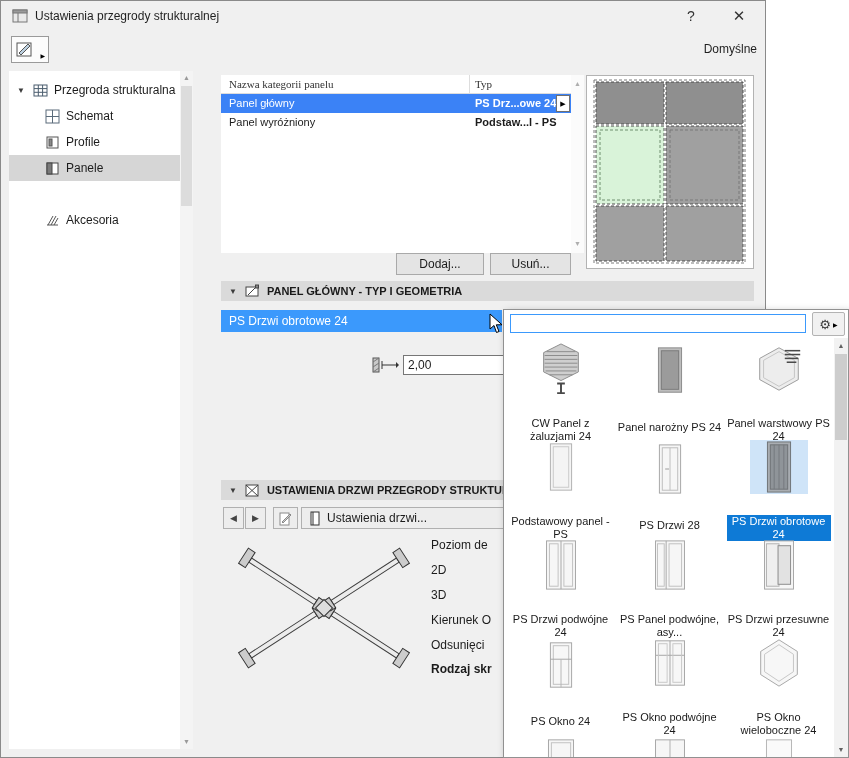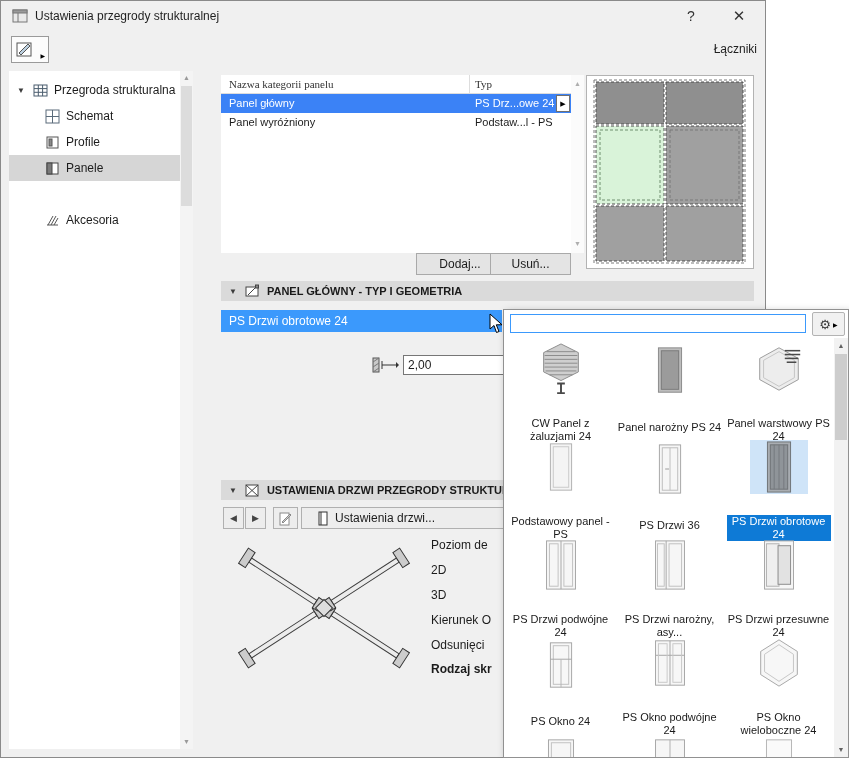--- a/index.html
+++ b/index.html
@@ -34,30 +34,30 @@
   .tscroll-thumb { position:absolute; left:1px; top:15px; width:11px; height:120px; background:#dcdcdc; }
 
   
   .list { left:220px; top:74px; width:350px; height:178px; background:#fff; }
   .list-header { position:absolute; left:0; top:0; width:350px; height:19px; border-bottom:1px solid #ddd; font-size:11px; color:#333;font-family:Liberation Serif, serif; }
   .col-name { position:absolute; left:8px; top:3px; }
   .col-type { position:absolute; left:254px; top:3px; }
   .col-div { position:absolute; left:248px; top:0; width:1px; height:19px; background:#ddd; }
   .list-row { position:absolute; left:0; width:350px; height:19px; font-size:11px; }
   .list-row .cell-name { position:absolute; left:8px; top:3px; }
-  .list-row .cell-type { position:absolute; left:254px; top:3px; }
+  .list-row .cell-type { position:absolute; left:254px; top:3px;font-weight:bold; }
   .row1 { top:19px; background:#3b82f6; color:#fff; }
   .row2 { top:38px; color:#1c1c1c; }
   .row-flyout { position:absolute; left:335px; top:1px; width:14px; height:17px; background:#fff; border:1px solid #6f6f6f; color:#000; font-size:7px; line-height:15px; text-align:center; }
   .list-scroll { left:570px; top:74px; width:13px; height:178px; background:#fbfbfb; }
   .ls-up,.ls-down { position:absolute; left:0; width:13px; height:14px; font-size:7px; line-height:14px; text-align:center; color:#aeaeae; }
   .ls-up { top:2px; } .ls-down { bottom:2px; }
 
   .btn { background:#e4e4e4; border:1px solid #a9a9a9; font-size:12px; color:#1c1c1c; text-align:center; line-height:20px; }
-  .add-btn { left:395px; top:252px; width:88px; height:22px;margin-left:20px; }
+  .add-btn { left:395px; top:252px; width:88px; height:22px; }
   .del-btn { left:489px; top:252px; width:81px; height:22px; }
 
   
   .preview { left:585px; top:74px; width:168px; height:194px; background:#fff; border:1px solid #b3b3b3; }
 
   
   .sec { height:20px; background:#dadada; display:flex; align-items:center; gap:8px; padding-left:8px; font-size:11px; font-weight:bold; color:#1a1a1a; white-space:nowrap; overflow:hidden; }
   .sec .caret { font-size:8px; color:#3c3c3c; font-weight:normal; }
   .sec1 { left:220px; top:280px; width:533px; }
   .sec2 { left:220px; top:479px; width:533px; }
@@ -66,21 +66,21 @@
   .dropdown { left:220px; top:309px; width:281px; height:22px; background:#3b99fc; color:#fff; font-size:12px; line-height:22px; padding-left:8px; }
   .dd-arrow { position:absolute; right:5px; top:0; font-size:8px; color:#fff; line-height:22px; }
   .thick-icon { left:371px; top:353px; width:27px; height:22px; }
   .thick-input { left:402px; top:354px; width:101px; height:20px; border:1px solid #767676; font-size:12px; padding:0 4px; font-family:"Liberation Sans","DejaVu Sans",sans-serif; color:#1c1c1c; }
 
   
   .nav-btn { background:#ededed; border:1px solid #b0b0b0; text-align:center; font-size:9px; color:#444; line-height:20px; }
   .prev-btn { left:222px; top:506px; width:21px; height:22px; }
   .next-btn { left:244px; top:506px; width:21px; height:22px; }
   .edit-btn { left:272px; top:506px; width:25px; height:22px; }
-  .wide-btn { left:300px; top:506px; width:258px; height:22px; background:#ededed; border:1px solid #b0b0b0; display:flex; align-items:center; gap:7px; padding-left:16px; font-size:12px; color:#1c1c1c; white-space:nowrap; overflow:hidden; }
+  .wide-btn { left:300px; top:506px; width:258px; height:22px; background:#ededed; border:1px solid #b0b0b0; display:flex; align-items:center; gap:7px; padding-left:8px; font-size:12px; color:#1c1c1c; white-space:nowrap; overflow:hidden; }
 
   
   .door-preview { left:224px; top:532px; width:198px; height:150px; }
   .door-labels { left:430px; top:537px; width:150px; height:150px; font-size:12px; color:#1c1c1c; }
   .dlabel { position:absolute; left:0; white-space:nowrap; }
   .dlabel.b { font-weight:bold; }
 
   
   .popup { left:503px; top:309px; width:346px; height:449px; background:#fff; border:1px solid #919191; box-shadow:3px 3px 8px rgba(0,0,0,.3); z-index:20; }
   .search { position:absolute; left:6px; top:4px; width:296px; height:19px; border:1px solid #3b99fc; font-size:12px; padding:0 4px; font-family:"Liberation Sans","DejaVu Sans",sans-serif; }
@@ -119,21 +119,21 @@
     </div>
 
     <div class="abs fav-btn">
       <svg width="22" height="20" style="position:absolute;left:4px;top:3px" viewBox="0 0 22 20">
         <rect x="1" y="3" width="14" height="13" fill="#fff" stroke="#555"></rect>
         <path d="M3 13 L12 4 L14 6 L5 15 Z" fill="#bcd0e0" stroke="#555"></path>
       </svg>
       <span class="fav-arrow">▶</span>
     </div>
 
-    <div class="abs default-label">Łączniki</div>
+    <div class="abs default-label">Domyślne</div>
 
     <div class="abs tree">
       <div class="tree-row root" style="top:6px">
         <span class="caret">▼</span>
         <svg class="ticon" viewBox="0 0 15 15">
           <rect x="1" y="2" width="13" height="11" fill="#fff" stroke="#4a5d6e"></rect>
           <line x1="5.3" y1="2" x2="5.3" y2="13" stroke="#4a5d6e"></line>
             <line x1="9.6" y1="2" x2="9.6" y2="13" stroke="#4a5d6e"></line>
           <line x1="1" y1="5.6" x2="14" y2="5.6" stroke="#4a5d6e"></line>
             <line x1="1" y1="9.3" x2="14" y2="9.3" stroke="#4a5d6e"></line>
@@ -370,21 +370,21 @@
 
       <div class="pitem">
         <div class="ibox">
             <svg width="54" height="54" viewBox="0 0 56 56">
           <rect x="17" y="3" width="22" height="50" fill="#f6f6f6" stroke="#a5a5a5"></rect>
           <rect x="20" y="6" width="16" height="44" fill="none" stroke="#bdbdbd"></rect>
           <line x1="28" y1="6" x2="28" y2="50" stroke="#bdbdbd"></line>
           <line x1="23" y1="28" x2="27" y2="28" stroke="#9a9a9a"></line>
         </svg>
           </div>
-        <div class="plabel">PS Drzwi 36</div>
+        <div class="plabel">PS Drzwi 28</div>
       </div>
 
       <div class="pitem sel">
         <div class="ibox">
             <svg width="54" height="54" viewBox="0 0 56 56">
           <rect x="16" y="2" width="24" height="52" fill="#a9adb2" stroke="#6e7276"></rect>
           <rect x="19" y="5" width="18" height="46" fill="#8f9499" stroke="#6e7276"></rect>
           <g stroke="#75797e">
                 <line x1="23" y1="5" x2="23" y2="51"></line>
                 <line x1="28" y1="5" x2="28" y2="51"></line>
@@ -409,21 +409,21 @@
 
       <div class="pitem">
         <div class="ibox">
             <svg width="54" height="54" viewBox="0 0 56 56">
           <rect x="13" y="3" width="30" height="50" fill="#f6f6f6" stroke="#a5a5a5"></rect>
           <line x1="24" y1="3" x2="24" y2="53" stroke="#a5a5a5"></line>
           <rect x="15" y="6" width="7" height="44" fill="none" stroke="#c0c0c0"></rect>
           <rect x="27" y="6" width="13" height="44" fill="none" stroke="#c0c0c0"></rect>
         </svg>
           </div>
-        <div class="plabel">PS Drzwi narożny, asy...</div>
+        <div class="plabel">PS Panel podwójne, asy...</div>
       </div>
 
       <div class="pitem">
         <div class="ibox">
             <svg width="54" height="54" viewBox="0 0 56 56">
           <rect x="13" y="3" width="30" height="50" fill="#f6f6f6" stroke="#a5a5a5"></rect>
           <rect x="15" y="6" width="13" height="44" fill="#efefef" stroke="#b0b0b0"></rect>
           <rect x="27" y="8" width="13" height="40" fill="#e2e2e2" stroke="#8a8a8a"></rect>
         </svg>
           </div>

